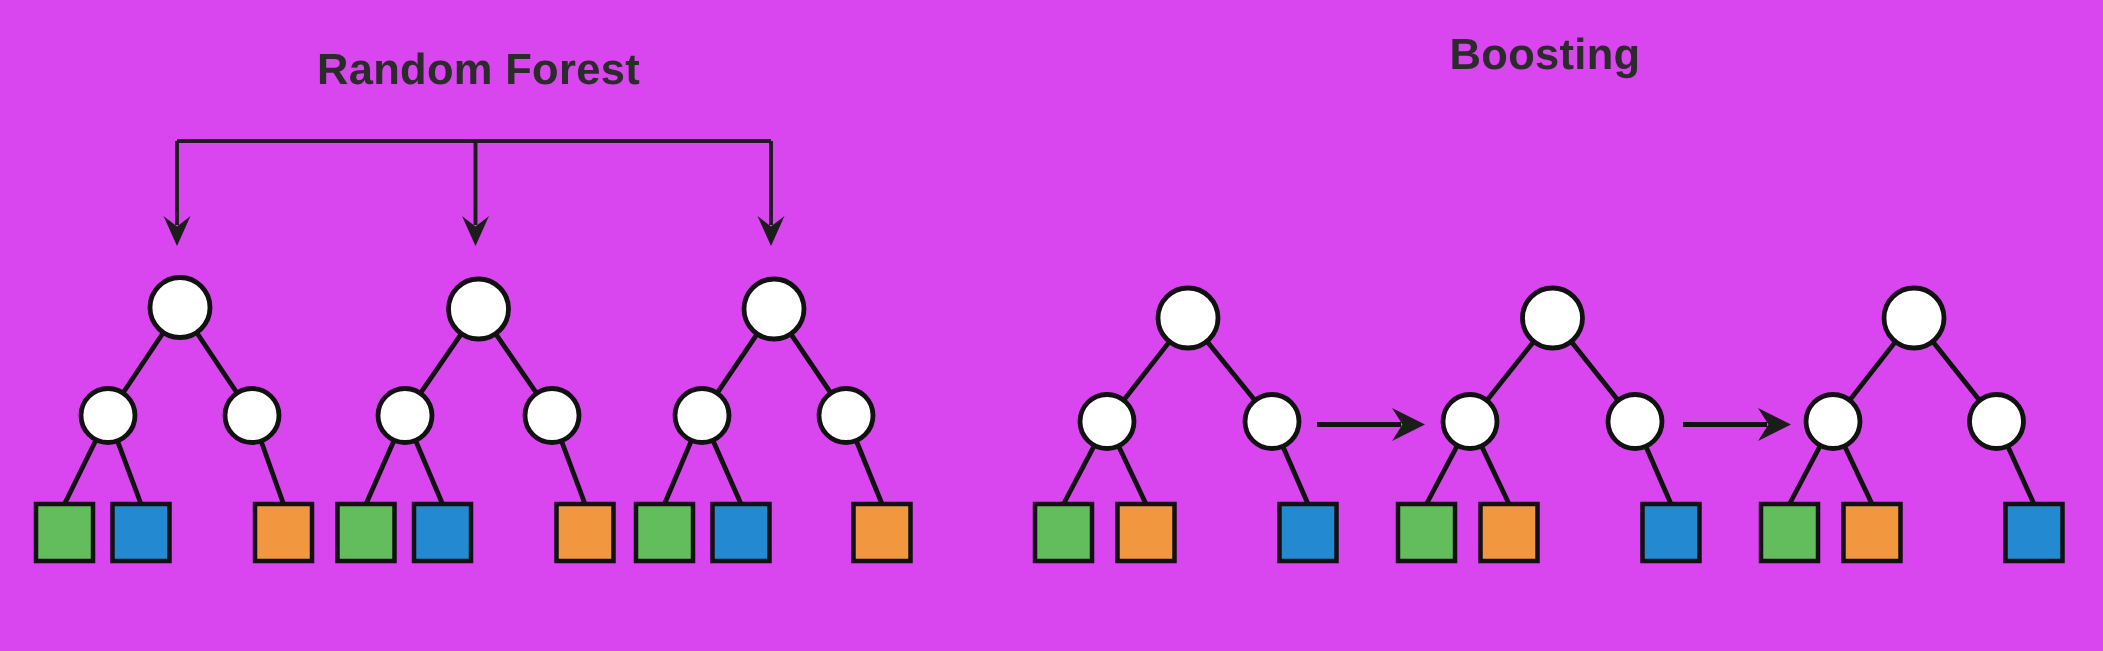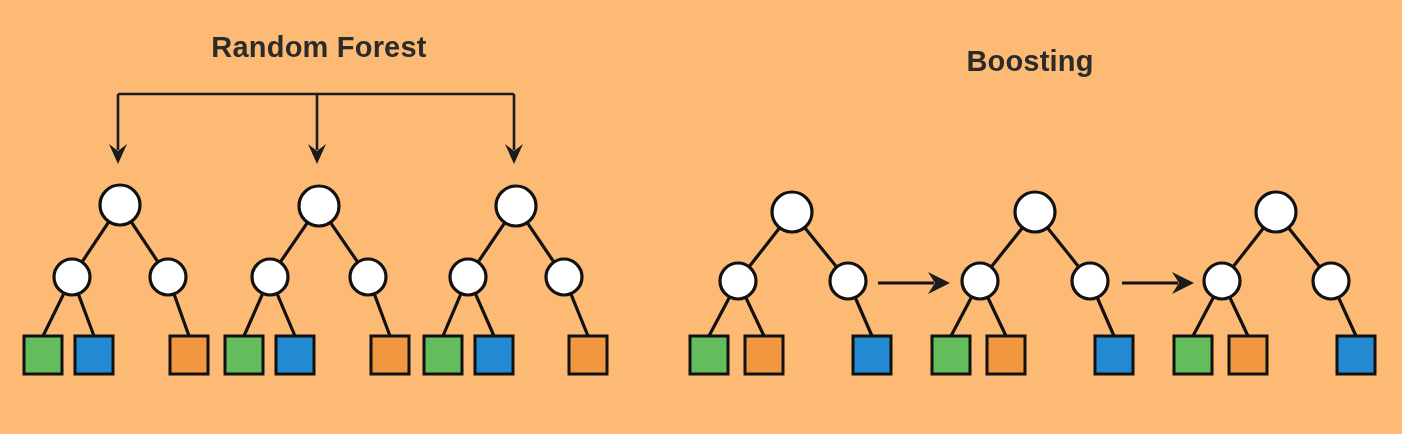--- a/index.html
+++ b/index.html
@@ -10,35 +10,35 @@
   body {
     width: 1402px;
     height: 434px;
     font-family: "Liberation Sans", sans-serif;
     overflow: hidden;
   }
   #diagram-root {
     position: relative;
     width: 1402px;
     height: 434px;
-    background: #fdba74;
+    background: #d946ef;
   }
   .panel-title {
     position: absolute;
     font-family: "Liberation Sans", sans-serif;
     font-weight: bold;
     font-size: 29px;
     letter-spacing: 0.2px;
     color: #2b2b2b;
     white-space: nowrap;
     text-align: center;
     transform: translateX(-50%);
   }
   #title-random-forest { left: 319px; top: 31px; }
-  #title-boosting { left: 1030px; top: 45px; }
+  #title-boosting { left: 1030px; top: 21px; }
 
   svg.layer {
     position: absolute;
     left: 0;
     top: 0;
     width: 1402px;
     height: 434px;
     overflow: visible;
   }
   .node-circle {

